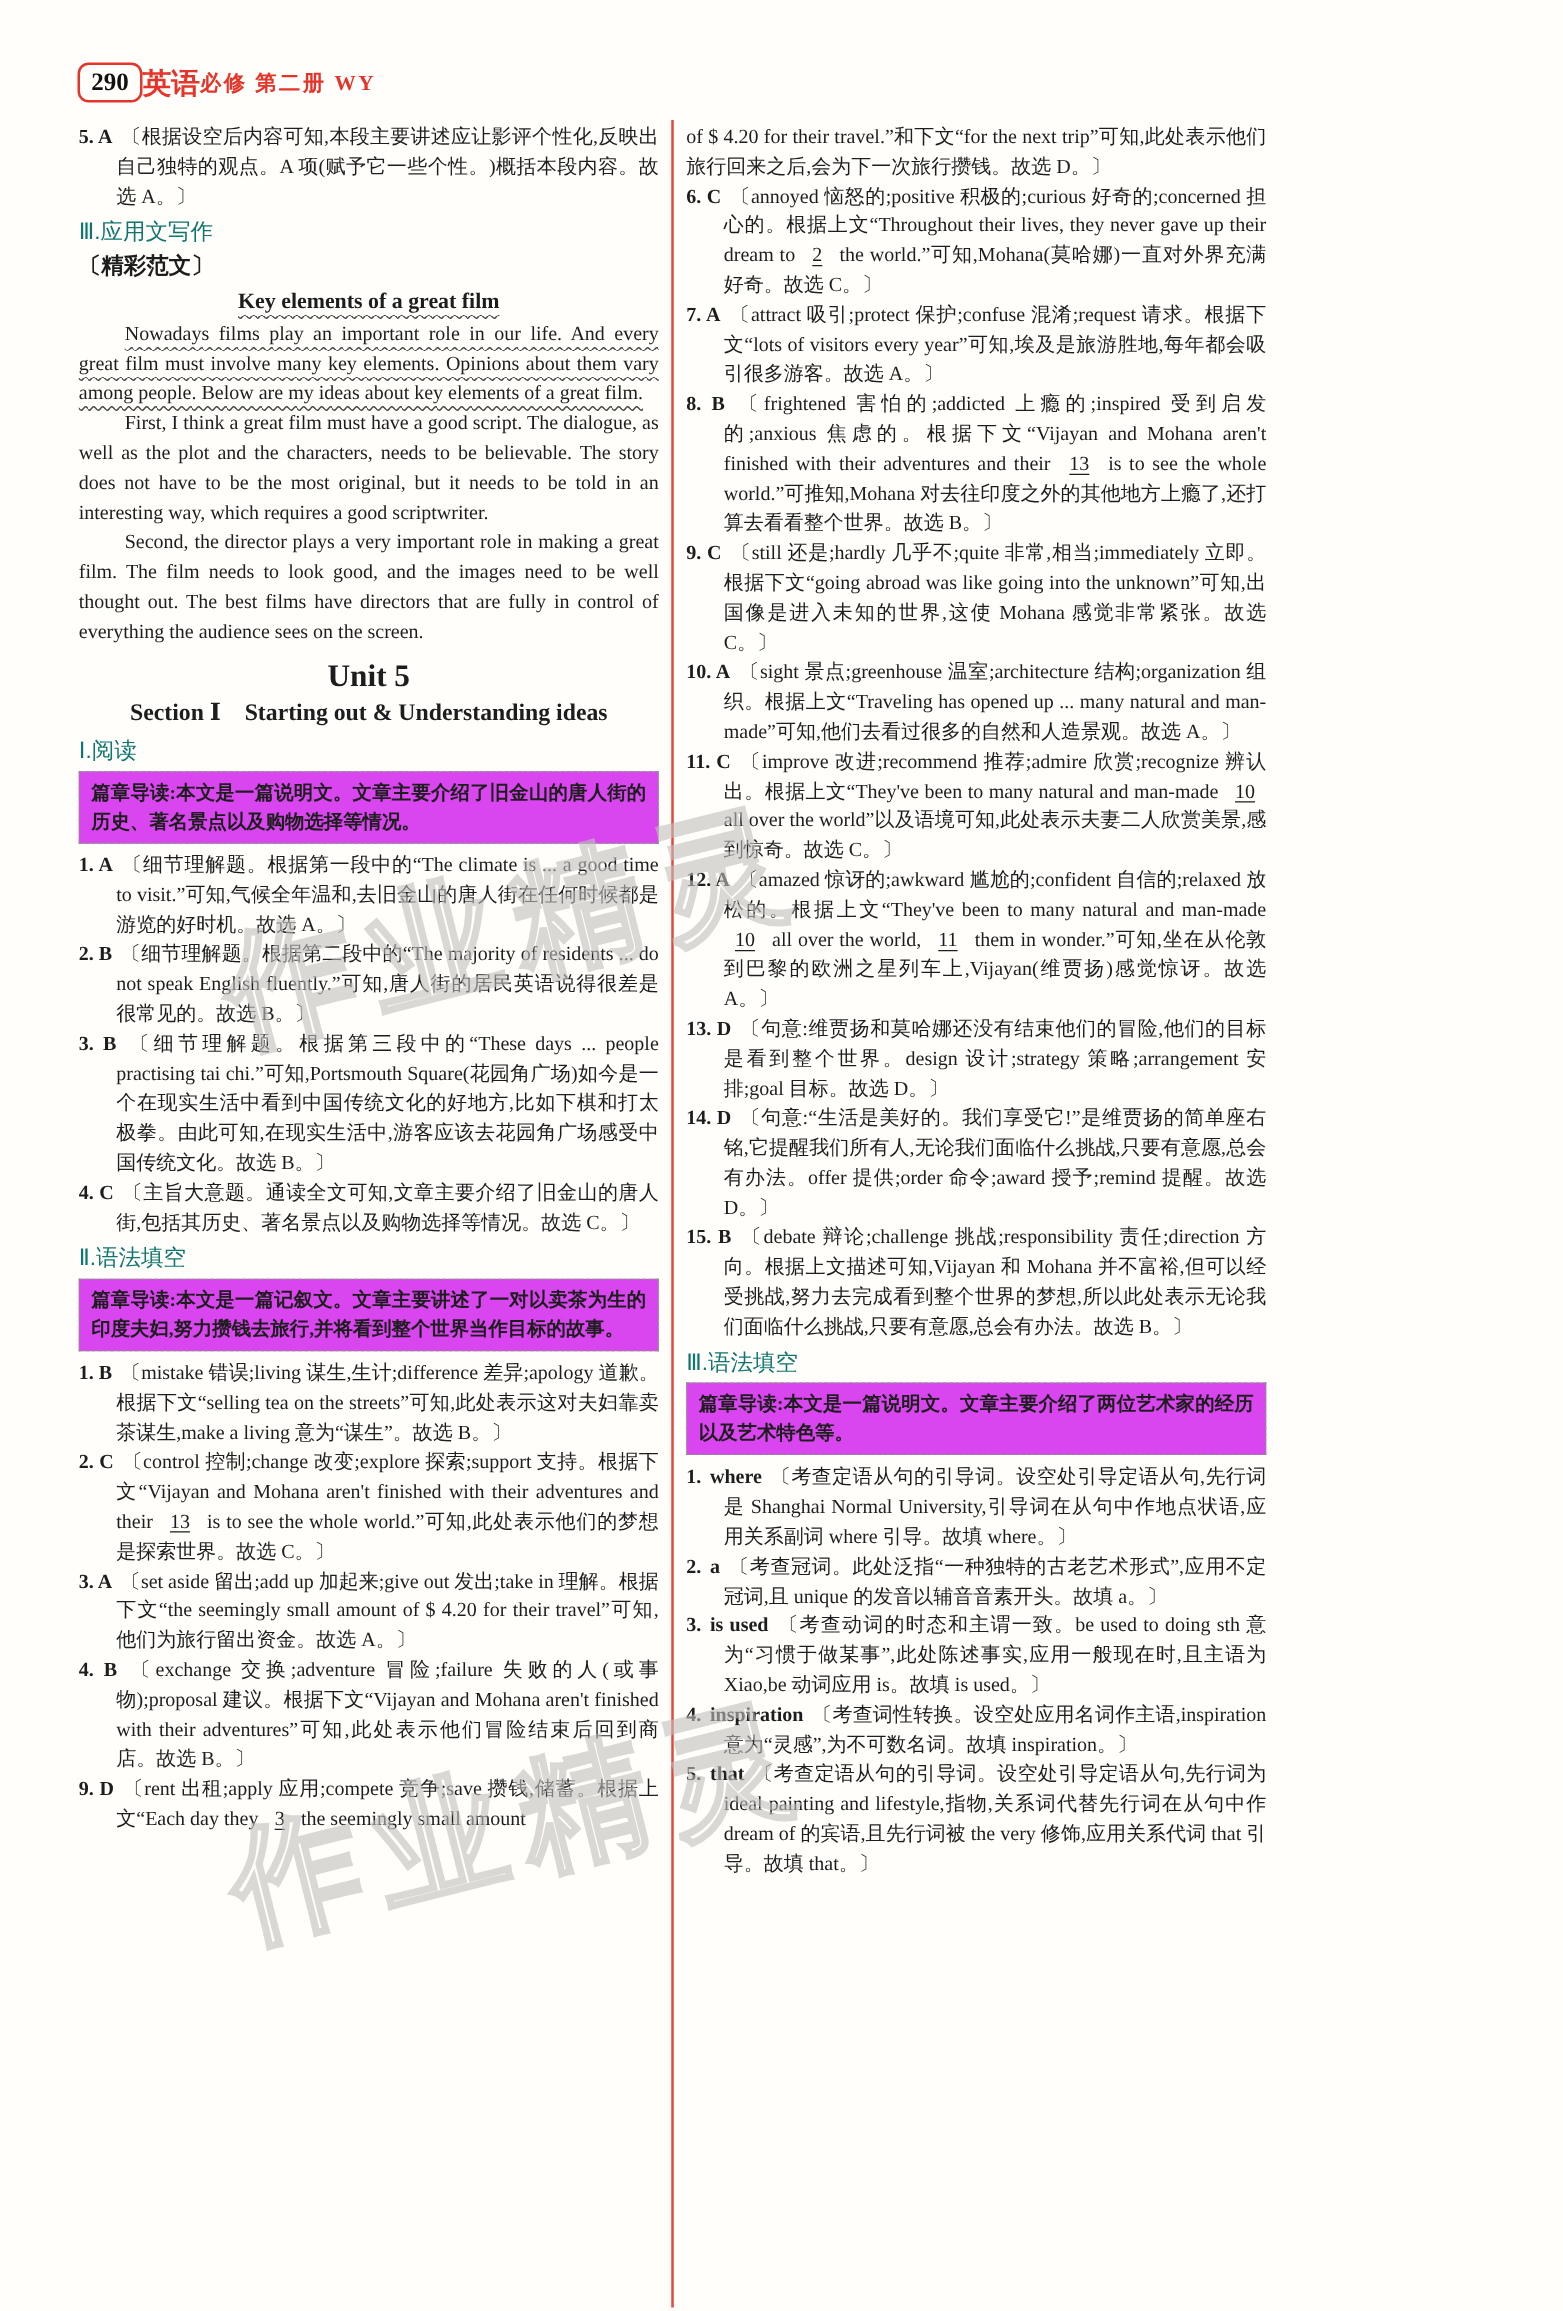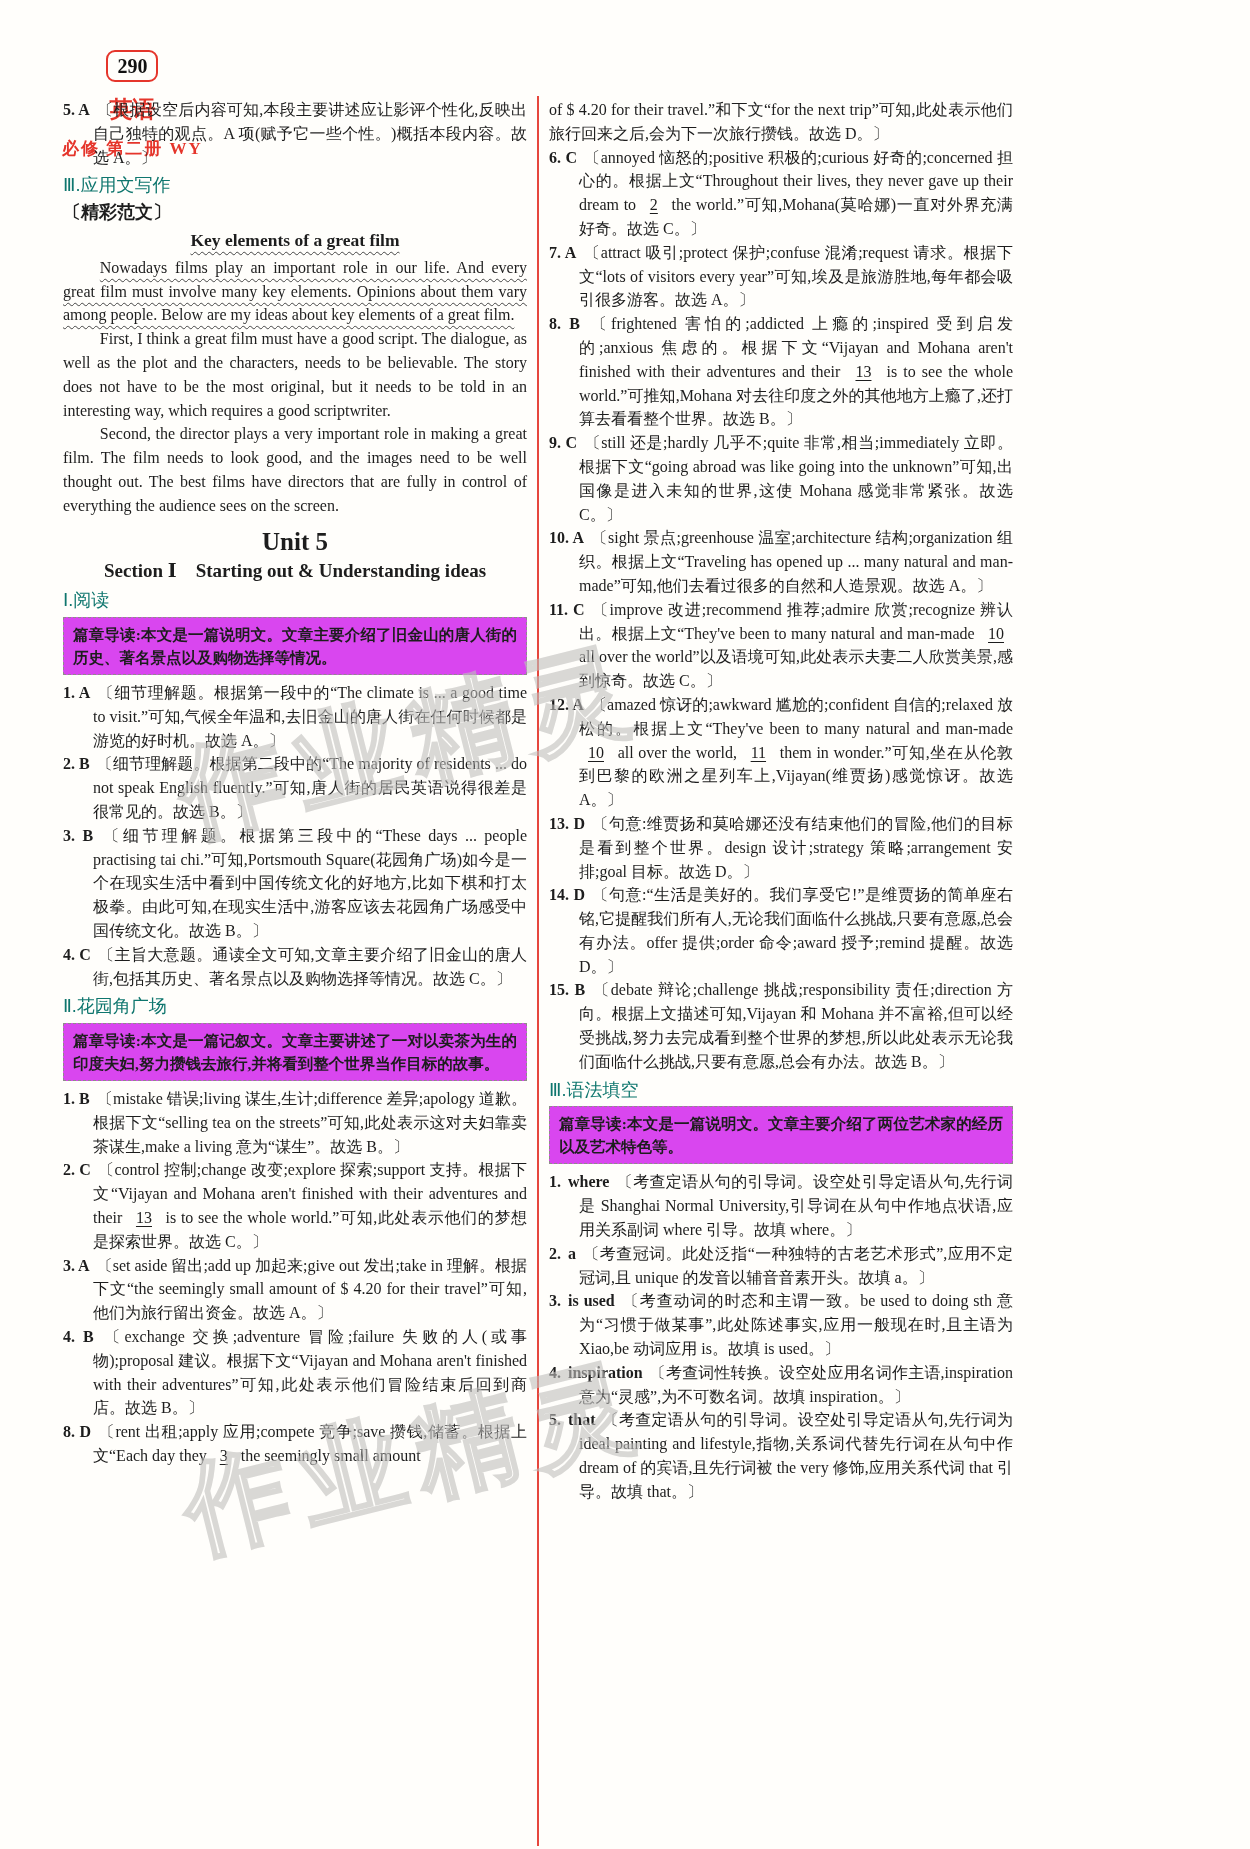--- a/index.html
+++ b/index.html
@@ -1,19 +1,19 @@
 <!DOCTYPE html>
 <html><head>
 <meta charset="utf-8">
 <style>
   html,body{margin:0;padding:0;}
   body{width:1250px;height:1849px;background:#f3f1ed;}
   .page{position:relative;width:1250px;height:1849px;background:#fffefb;overflow:hidden;
         color:#1d1d1d;font-family:"Liberation Serif","DejaVu Serif",serif;}
-  .header{position:absolute;left:62px;top:50px;display:flex;align-items:center;gap:12px;flex-direction:column;}
+  .header{position:absolute;left:62px;top:50px;display:flex;align-items:center;gap:0;}
   .page-badge{display:inline-block;border:2px solid #e5352b;border-radius:9px;padding:0 9px;
         font-size:20px;font-weight:bold;color:#111;line-height:28px;}
   .book-title{color:#e5352b;font-size:23px;font-weight:bold;font-family:Liberation Serif, serif;}
   .book-sub{color:#e5352b;font-size:17px;font-weight:bold;letter-spacing:2px;}
   .divider{position:absolute;left:537px;top:96px;width:2px;height:1750px;background:#e6473d;}
   .col{position:absolute;top:98px;width:464px;font-size:16px;line-height:23.8px;text-align:justify;}
   .col-left{left:63px;}
   .col-right{left:549px;}
   p.para{margin:0;text-indent:2.3em;}
   .item{padding-left:30px;text-indent:-30px;}
@@ -79,41 +79,41 @@
     <div class="item">
       <span class="inum">2. B</span><span>〔细节理解题。根据第二段中的“The majority of residents ... do not speak English fluently.”可知,唐人街的居民英语说得很差是很常见的。故选 B。〕</span>
     </div>
     <div class="item">
       <span class="inum">3. B</span><span>〔细节理解题。根据第三段中的“These days ... people practising tai chi.”可知,Portsmouth Square(花园角广场)如今是一个在现实生活中看到中国传统文化的好地方,比如下棋和打太极拳。由此可知,在现实生活中,游客应该去花园角广场感受中国传统文化。故选 B。〕</span>
     </div>
     <div class="item">
       <span class="inum">4. C</span><span>〔主旨大意题。通读全文可知,文章主要介绍了旧金山的唐人街,包括其历史、著名景点以及购物选择等情况。故选 C。〕</span>
     </div>
 
-    <div class="red-head">Ⅱ.花园角广场</div>
+    <div class="red-head">Ⅱ.语法填空</div>
     <div class="intro-box">
       <span>篇章导读:</span><span>本文是一篇记叙文。文章主要讲述了一对以卖茶为生的印度夫妇,努力攒钱去旅行,并将看到整个世界当作目标的故事。</span>
     </div>
 
     <div class="item">
       <span class="inum">1. B</span><span>〔mistake 错误;living 谋生,生计;difference 差异;apology 道歉。根据下文“selling tea on the streets”可知,此处表示这对夫妇靠卖茶谋生,make a living 意为“谋生”。故选 B。〕</span>
     </div>
     <div class="item">
       <span class="inum">2. C</span><span>〔control 控制;change 改变;explore 探索;support 支持。根据下文“Vijayan and Mohana aren't finished with their adventures and their</span>
       <span class="blank">13</span>
       <span>is to see the whole world.”可知,此处表示他们的梦想是探索世界。故选 C。〕</span>
     </div>
     <div class="item">
       <span class="inum">3. A</span><span>〔set aside 留出;add up 加起来;give out 发出;take in 理解。根据下文“the seemingly small amount of $ 4.20 for their travel”可知,他们为旅行留出资金。故选 A。〕</span>
     </div>
     <div class="item">
       <span class="inum">4. B</span><span>〔exchange 交换;adventure 冒险;failure 失败的人(或事物);proposal 建议。根据下文“Vijayan and Mohana aren't finished with their adventures”可知,此处表示他们冒险结束后回到商店。故选 B。〕</span>
     </div>
     <div class="item">
-      <span class="inum">8. D</span><span>〔rent 出租;apply 应用;compete 竞争;save 攒钱,储蓄。根据上文“Each day they</span>
+      <span class="inum">9. D</span><span>〔rent 出租;apply 应用;compete 竞争;save 攒钱,储蓄。根据上文“Each day they</span>
       <span class="blank">3</span>
       <span>the seemingly small amount</span>
     </div>
   </div>
 
   <div class="col col-right">
 
     <div class="cont">of $ 4.20 for their travel.”和下文“for the next trip”可知,此处表示他们旅行回来之后,会为下一次旅行攒钱。故选 D。〕</div>
 
     <div class="item">

